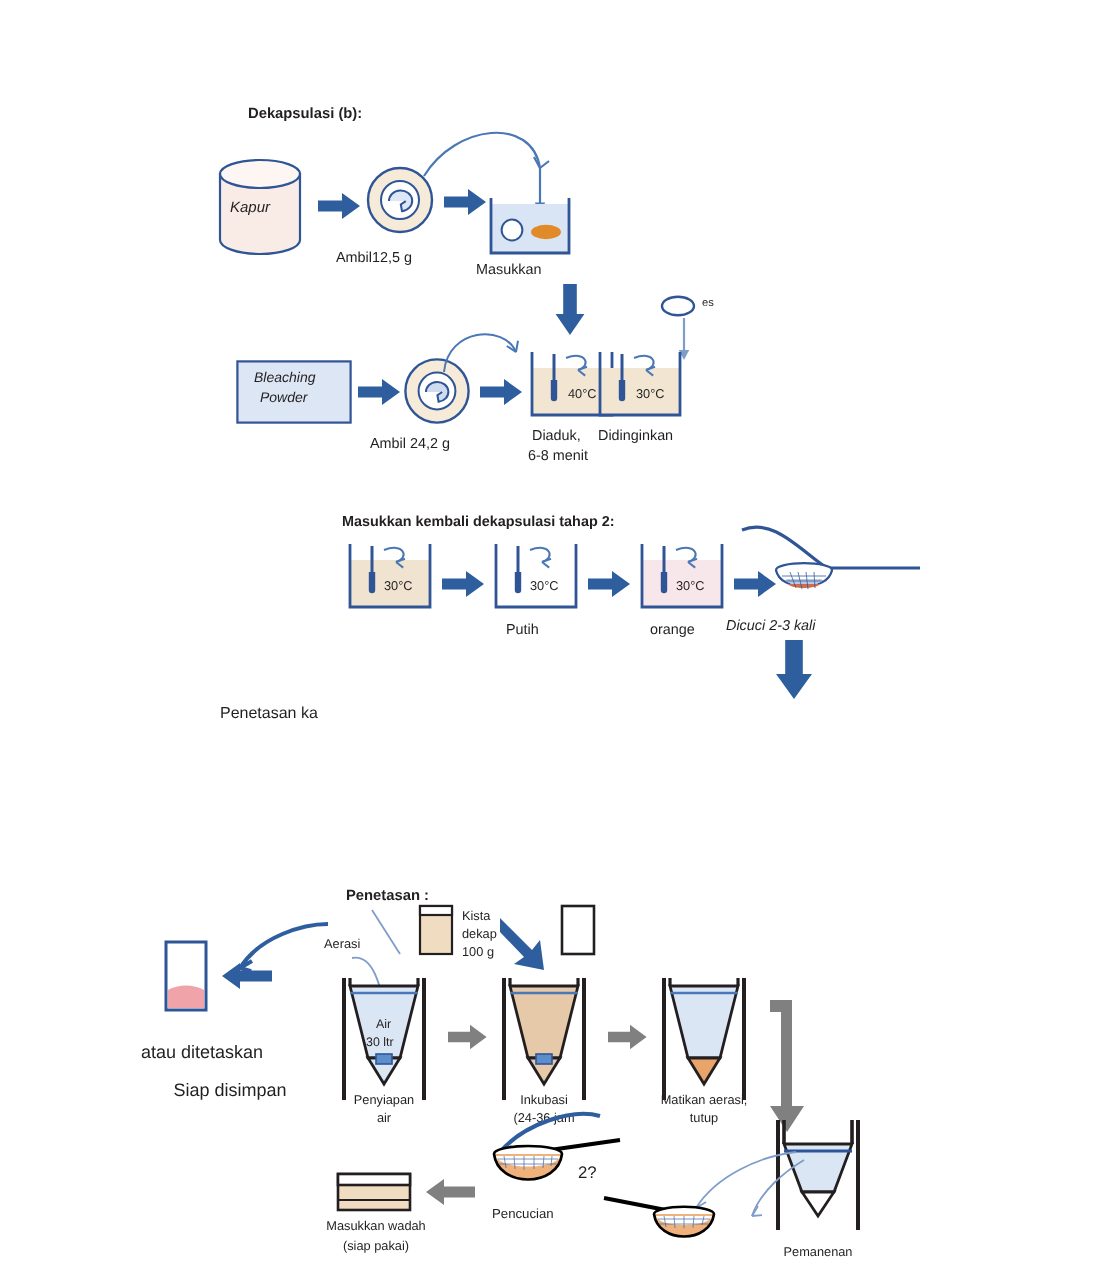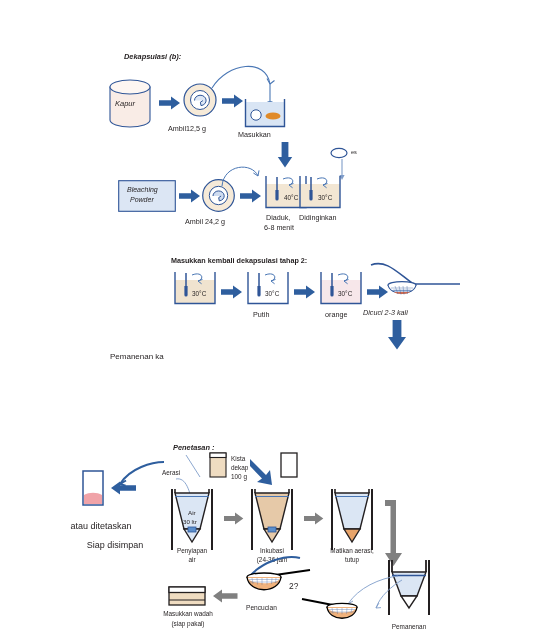--- a/index.html
+++ b/index.html
@@ -5,21 +5,21 @@
 <style>
   html,body{margin:0;padding:0;background:#ffffff;}
   body{
     width:560px;height:640px;position:relative;overflow:hidden;
     font-family:"Liberation Sans", sans-serif;
     color:#231f20;
   }
   .canvas{position:absolute;inset:0;}
   .abs{position:absolute;}
   .lbl{position:absolute;font-size:7.2px;line-height:1.25;color:#231f20;white-space:nowrap;}
-  .hdr{position:absolute;font-size:7.4px;font-style:italic;font-weight:bold;color:#231f20;white-space:nowrap;padding-left:10px;}
+  .hdr{position:absolute;font-size:7.4px;font-weight:bold;color:#231f20;white-space:nowrap;padding-left:10px;}
   .hdr2{position:absolute;font-size:7.2px;font-weight:bold;color:#231f20;white-space:nowrap;}
   .plain{position:absolute;font-size:8px;color:#231f20;white-space:nowrap;}
   .big{position:absolute;font-size:9px;color:#231f20;white-space:nowrap;text-align:center;line-height:1.4;}
   svg{display:block;overflow:visible;}
   .temp{position:absolute;font-size:6.4px;color:#231f20;white-space:nowrap;}
   .tiny{position:absolute;font-size:5.6px;color:#231f20;white-space:nowrap;}
   .tanklbl{position:absolute;font-size:6.4px;color:#231f20;white-space:nowrap;text-align:center;line-height:1.3;}
 </style>
 </head>
 <body>
@@ -241,21 +241,21 @@
     </svg>
   </div>
   <div class="lbl" style="left:363px;top:308px;font-style:italic;">Dicuci 2-3 kali</div>
 
   <div class="abs" style="left:387px;top:320px;">
     <svg width="20" height="30" viewBox="0 0 20 30">
       <path d="M5.6 0 L14.4 0 L14.4 17 L19 17 L10 29.5 L1 17 L5.6 17 Z" fill="#2e5e9e"></path>
     </svg>
   </div>
 
-  <div class="plain" style="left:110px;top:352px;">Pemanenan ka</div>
+  <div class="plain" style="left:110px;top:352px;">Penetasan ka</div>
 
   <div class="hdr" style="left:163px;top:443px;">Penetasan :</div>
 
   <div class="abs" style="left:82px;top:470px;">
     <svg width="22" height="36" viewBox="0 0 22 36">
       <rect x="1" y="1" width="20" height="34" fill="#ffffff" stroke="#2f5597" stroke-width="1.5"></rect>
       <path d="M2 25 L20 25 L20 34 L2 34 Z" fill="#f0a3a8"></path>
       <path d="M2 25 C 7 22, 15 22, 20 25" fill="#f0a3a8" stroke="none"></path>
     </svg>
   </div>

